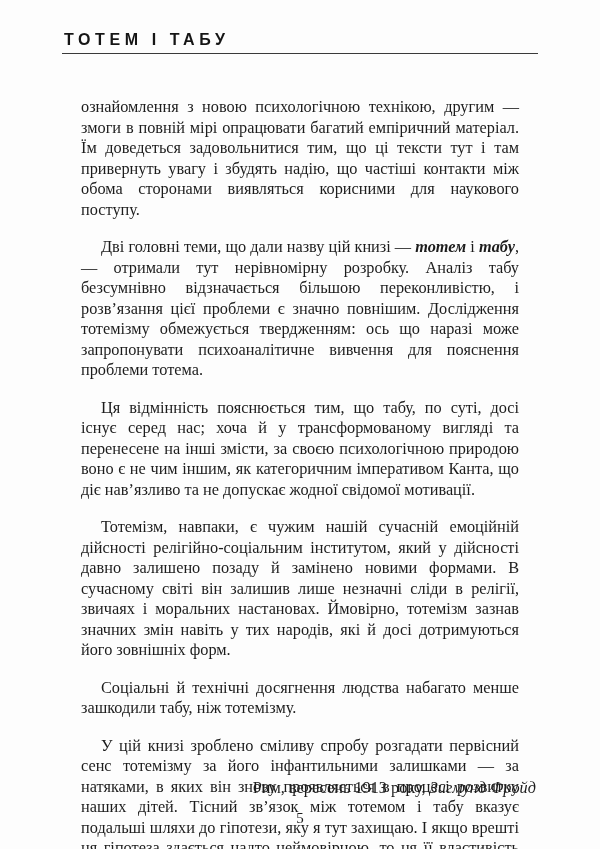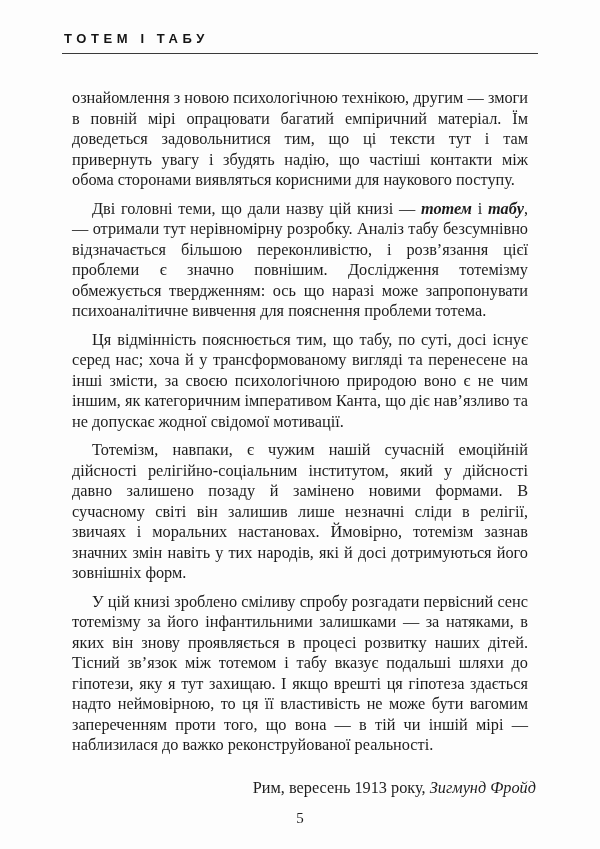--- a/index.html
+++ b/index.html
@@ -20,21 +20,21 @@
       width: 600px;
       height: 849px;
       background: #fdfdfd;
     }
     .running-head {
       position: absolute;
       left: 64px;
       top: 31px;
       font-family: "Liberation Sans", sans-serif;
       font-weight: bold;
-      font-size: 13px;
+      font-size: 16px;
       letter-spacing: 4.6px;
       color: #151515;
       white-space: nowrap;
     }
     .head-rule {
       position: absolute;
       left: 62px;
       top: 53px;
       width: 476px;
       height: 0;
@@ -44,21 +44,21 @@
       position: absolute;
       left: 64px;
       top: 80px;
       width: 472px;
       font-family: "Liberation Serif", serif;
       font-size: 16.3px;
       line-height: 20.5px;
       color: #1c1c1c;
     }
     .body-text p {
-      margin: 8px;
+      margin: 17px;
       text-align: justify;
       text-indent: 20px;
     }
     .body-text p.first {
       text-indent: 0;
     }
     .body-text b {
       font-weight: bold;
       font-style: italic;
     }
@@ -92,20 +92,21 @@
 <div class="page">
 
   <div class="running-head">ТОТЕМ І ТАБУ</div>
   <div class="head-rule"></div>
 
   <div class="body-text">
     <p class="first">ознайомлення з новою психологічною технікою, другим — змоги в повній мірі опрацювати багатий емпіричний матеріал. Їм доведеться задовольнитися тим, що ці тексти тут і там привернуть увагу і збудять надію, що частіші контакти між обома сторонами виявляться корисними для наукового поступу.</p>
     <p><span>Дві головні теми, що дали назву цій книзі — </span><b>тотем</b><span> і </span><b>табу</b><span>, — отримали тут нерівномірну розробку. Аналіз табу безсумнівно відзначається більшою переконливістю, і розв’язання цієї проблеми є значно повнішим. Дослідження тотемізму обмежується твердженням: ось що наразі може запропонувати психоаналітичне вивчення для пояснення проблеми тотема.</span></p>
     <p>Ця відмінність пояснюється тим, що табу, по суті, досі існує серед нас; хоча й у трансформованому вигляді та перенесене на інші змісти, за своєю психологічною природою воно є не чим іншим, як категоричним імперативом Канта, що діє нав’язливо та не допускає жодної свідомої мотивації.</p>
     <p>Тотемізм, навпаки, є чужим нашій сучасній емоційній дійсності релігійно-соціальним інститутом, який у дійсності давно залишено позаду й замінено новими формами. В сучасному світі він залишив лише незначні сліди в релігії, звичаях і моральних настановах. Ймовірно, тотемізм зазнав значних змін навіть у тих народів, які й досі дотримуються його зовнішніх форм.</p>
+    <p>Соціальні й технічні досягнення людства набагато менше зашкодили табу, ніж тотемізму.</p>
     <p>У цій книзі зроблено сміливу спробу розгадати первісний сенс тотемізму за його інфантильними залишками — за натяками, в яких він знову проявляється в процесі розвитку наших дітей. Тісний зв’язок між тотемом і табу вказує подальші шляхи до гіпотези, яку я тут захищаю. І якщо врешті ця гіпотеза здається надто неймовірною, то ця її властивість не може бути вагомим запереченням проти того, що вона — в тій чи іншій мірі — наблизилася до важко реконструйованої реальності.</p>
   </div>
 
   <div class="signature"><span>Рим, вересень 1913 року, </span><i>Зигмунд Фройд</i></div>
 
   <div class="page-number">5</div>
 
 </div>
 
 </body></html>

